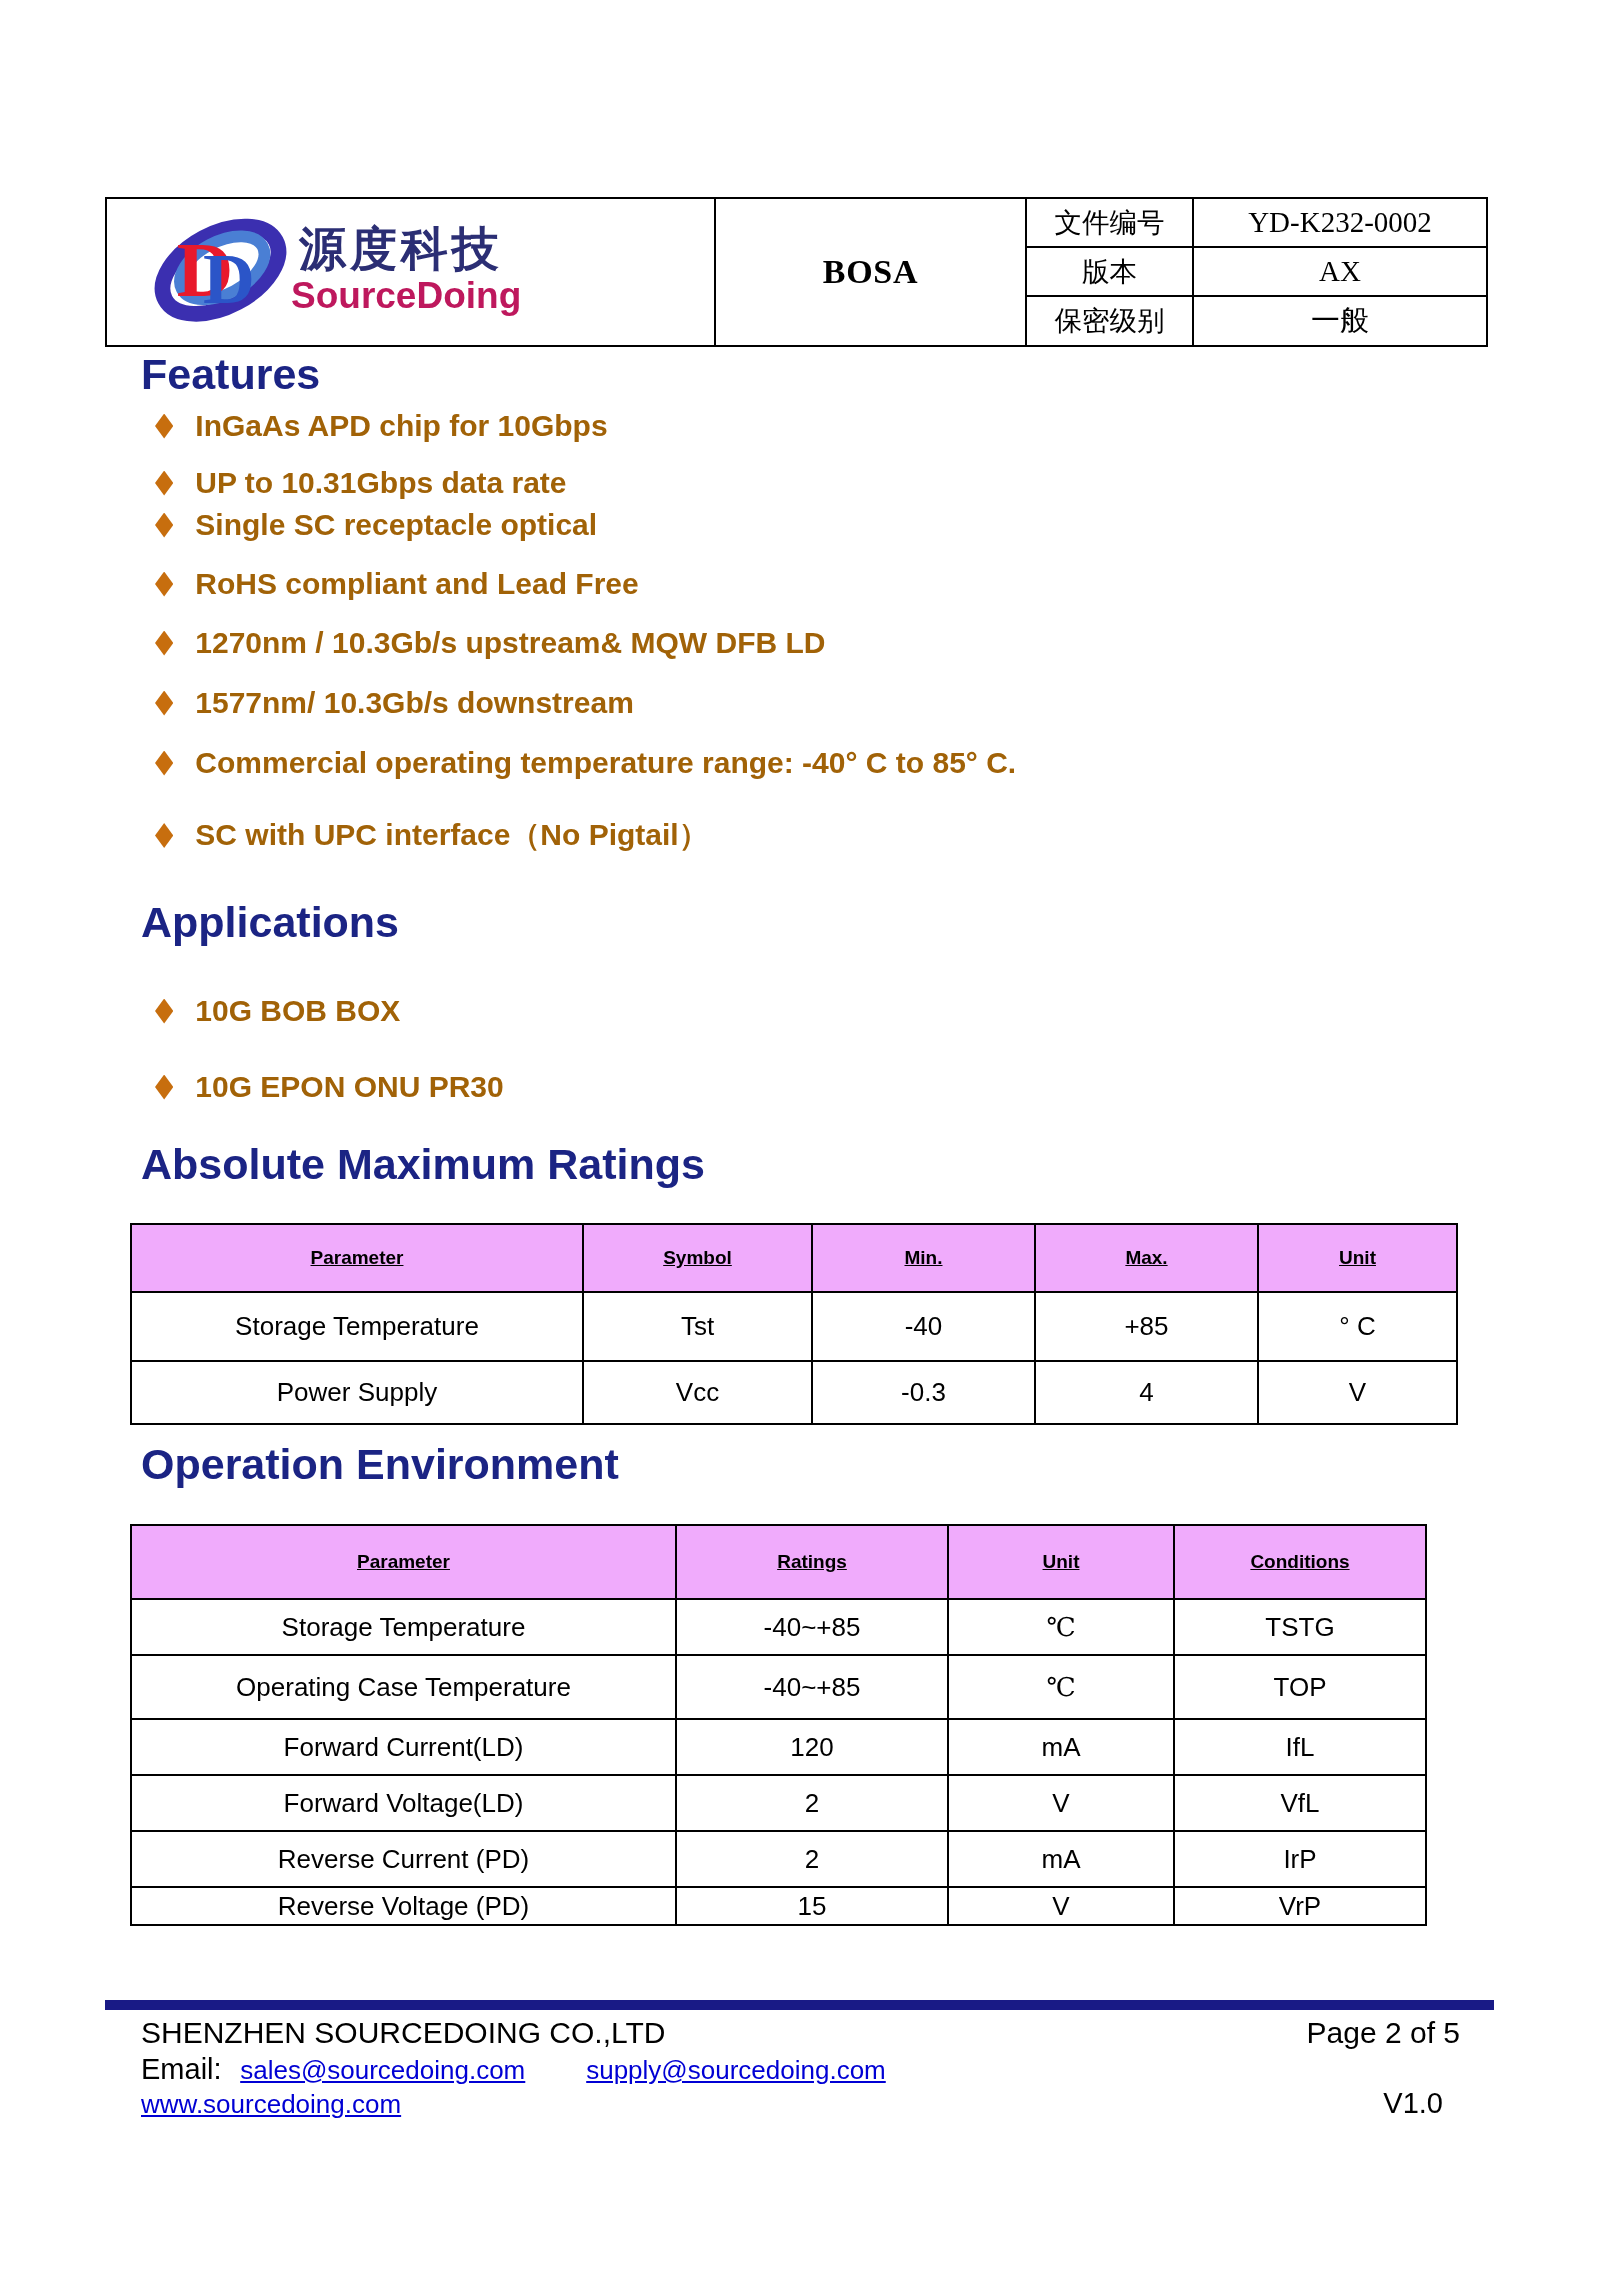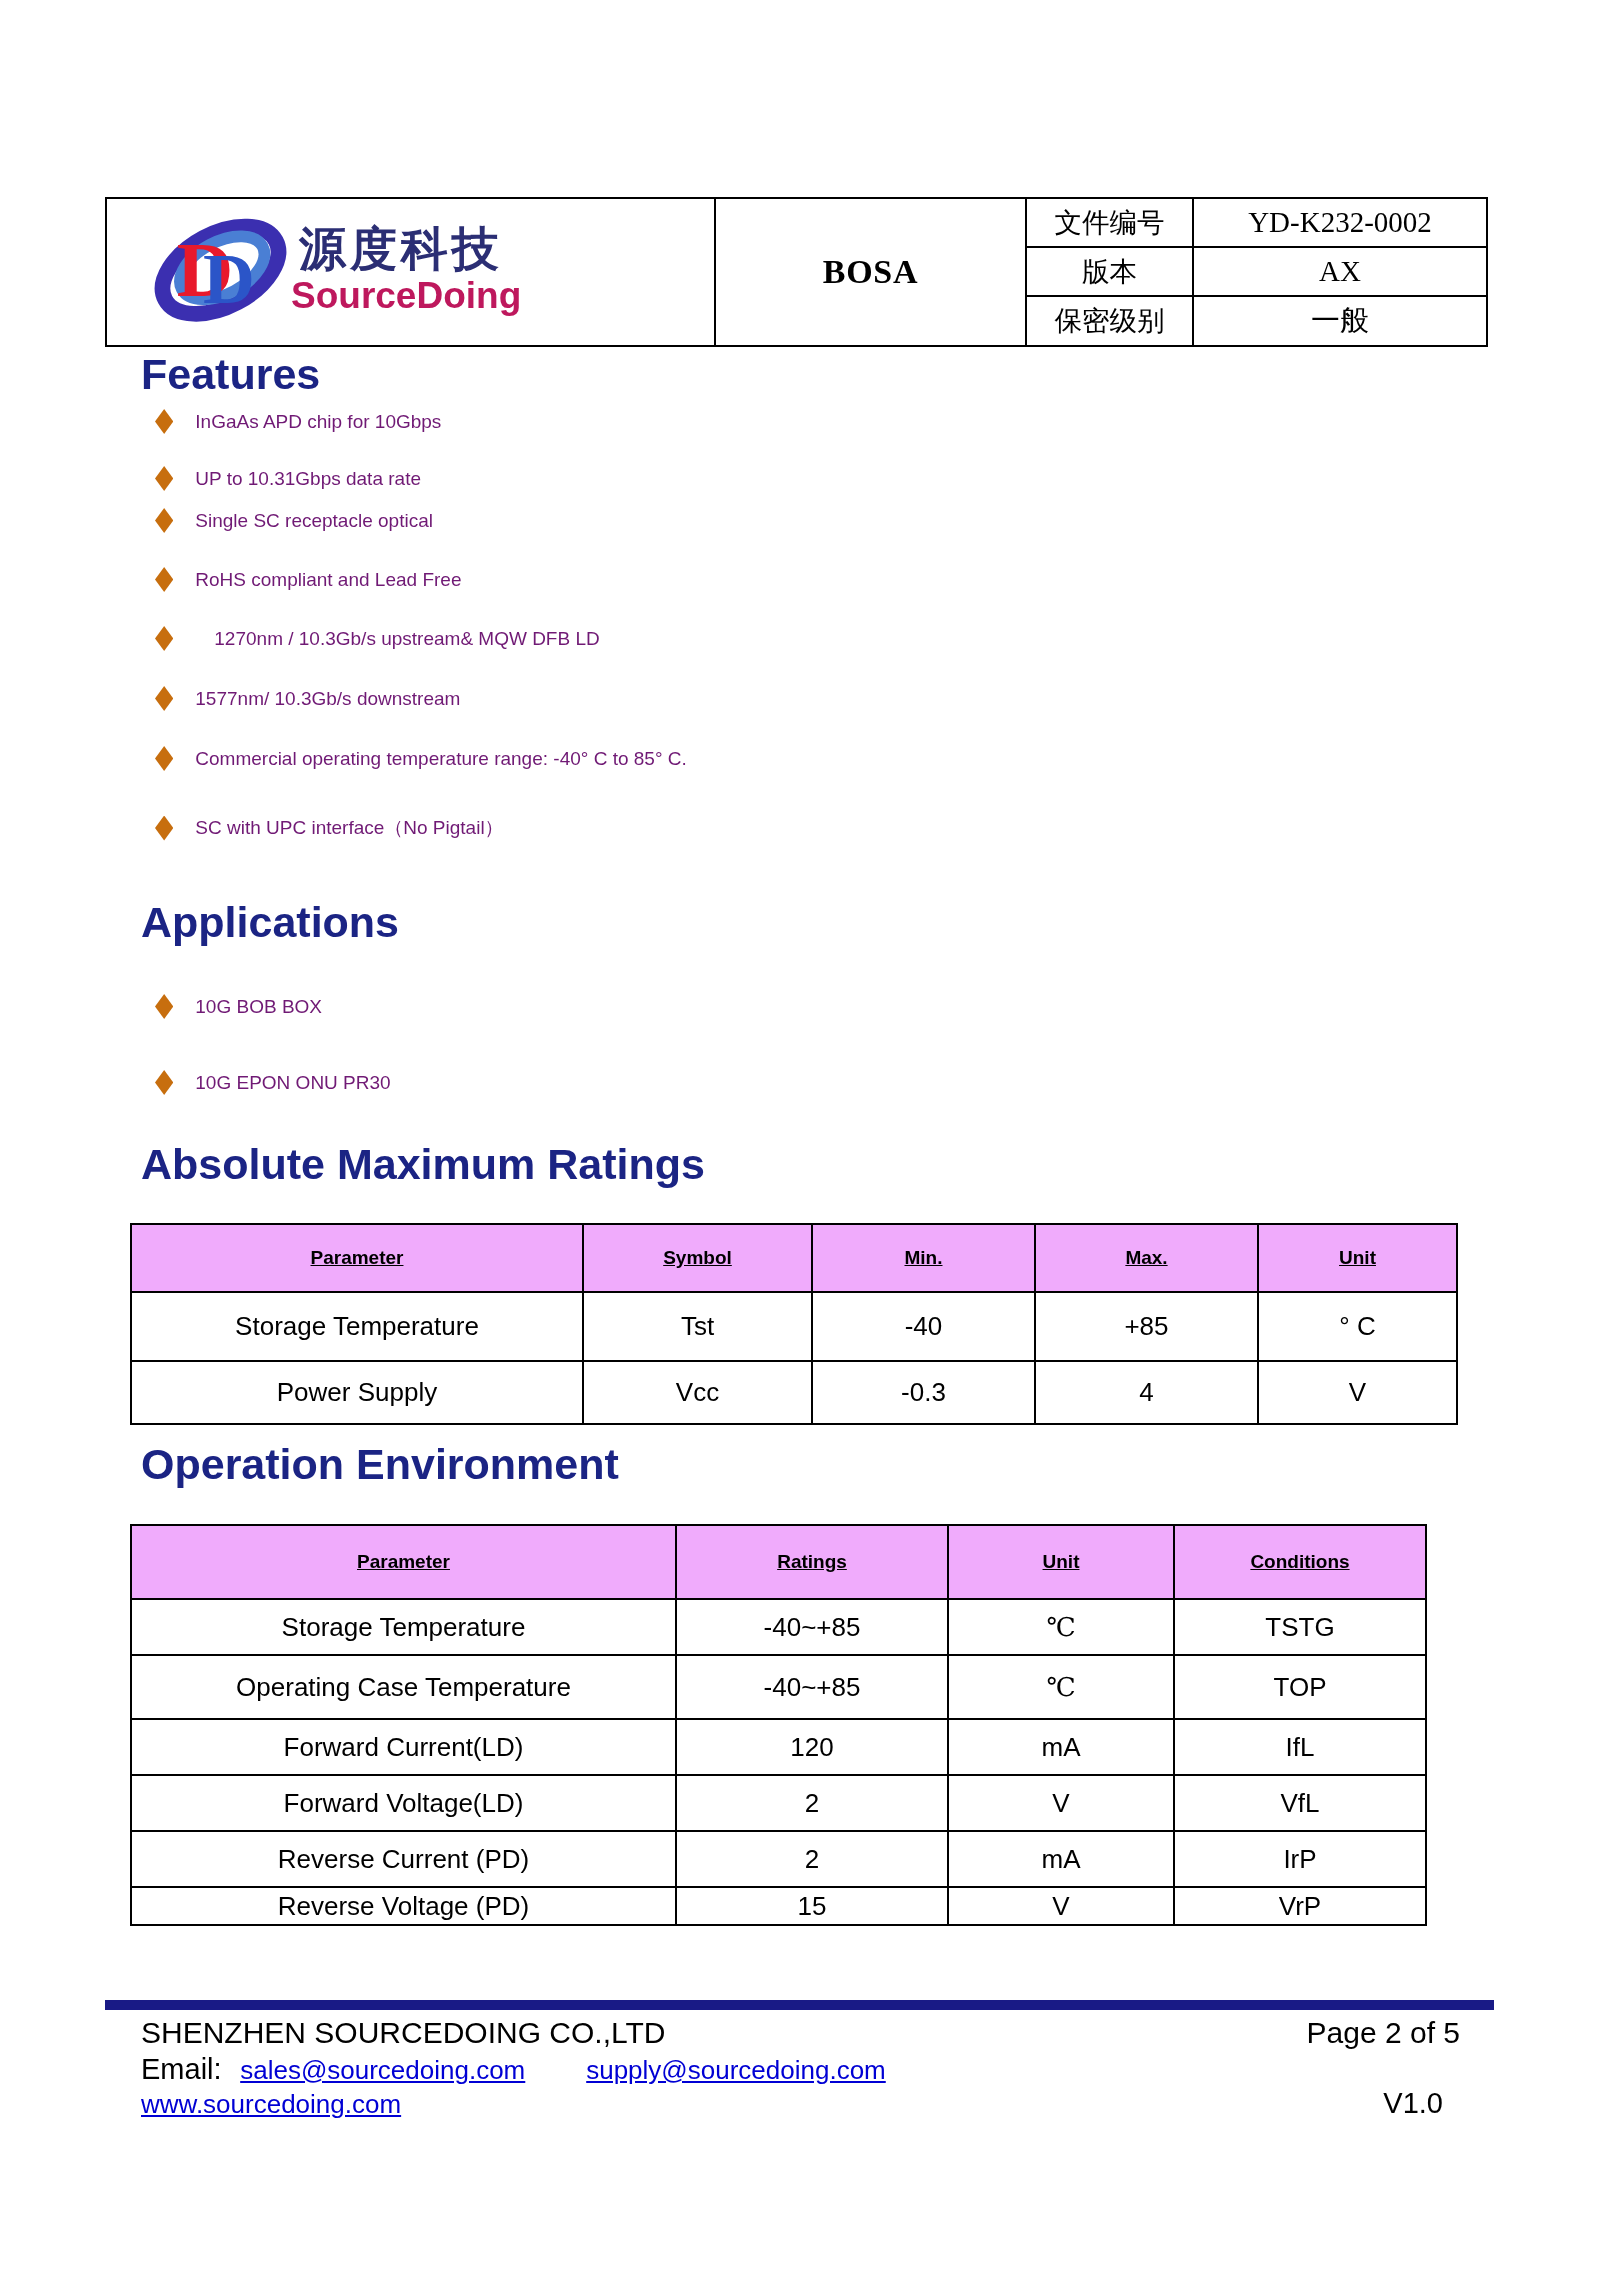--- a/index.html
+++ b/index.html
@@ -57,21 +57,21 @@
     position:absolute;left:155px;
     display:flex;align-items:center;
     white-space:nowrap;
   }
   .diamond{
     width:18.3px;height:25px;flex:0 0 18.3px;
     background:#c76e0e;
     clip-path:polygon(50% 0,100% 50%,50% 100%,0 50%);
     margin-right:22px;
   }
-  .bullet-text{font-size:19px;color:#701a75;}
+  .bullet-text{font-size:30px;color:#a16207;font-weight:bold;}
 
   
   .data-table{border-collapse:collapse;table-layout:fixed;position:absolute;border:2.6px solid #000;}
   .data-table td{
     border-left:2px solid #000;border-right:2px solid #000;
     border-top:2.6px solid #000;border-bottom:2.6px solid #000;
     text-align:center;vertical-align:middle;padding:0;
     font-size:26px;
   }
   .data-table tr.head td{background:#f0abfc;font-weight:bold;font-size:19px;text-decoration:underline;}
@@ -136,21 +136,21 @@
     <span class="bullet-text">UP to 10.31Gbps data rate</span>
   </div>
   <div class="bullet-item" style="top:508px;">
     <span class="diamond"></span>
     <span class="bullet-text">Single SC receptacle optical</span>
   </div>
   <div class="bullet-item" style="top:567px;">
     <span class="diamond"></span>
     <span class="bullet-text">RoHS compliant and Lead Free</span>
   </div>
-  <div class="bullet-item" style="top:626px;gap:19px;">
+  <div class="bullet-item" style="top:626px;">
     <span class="diamond"></span>
     <span class="bullet-text">1270nm / 10.3Gb/s upstream&amp; MQW DFB LD</span>
   </div>
   <div class="bullet-item" style="top:686px;">
     <span class="diamond"></span>
     <span class="bullet-text">1577nm/ 10.3Gb/s downstream</span>
   </div>
   <div class="bullet-item" style="top:746px;">
     <span class="diamond"></span>
     <span class="bullet-text">Commercial operating temperature range: -40° C to 85° C.</span>

